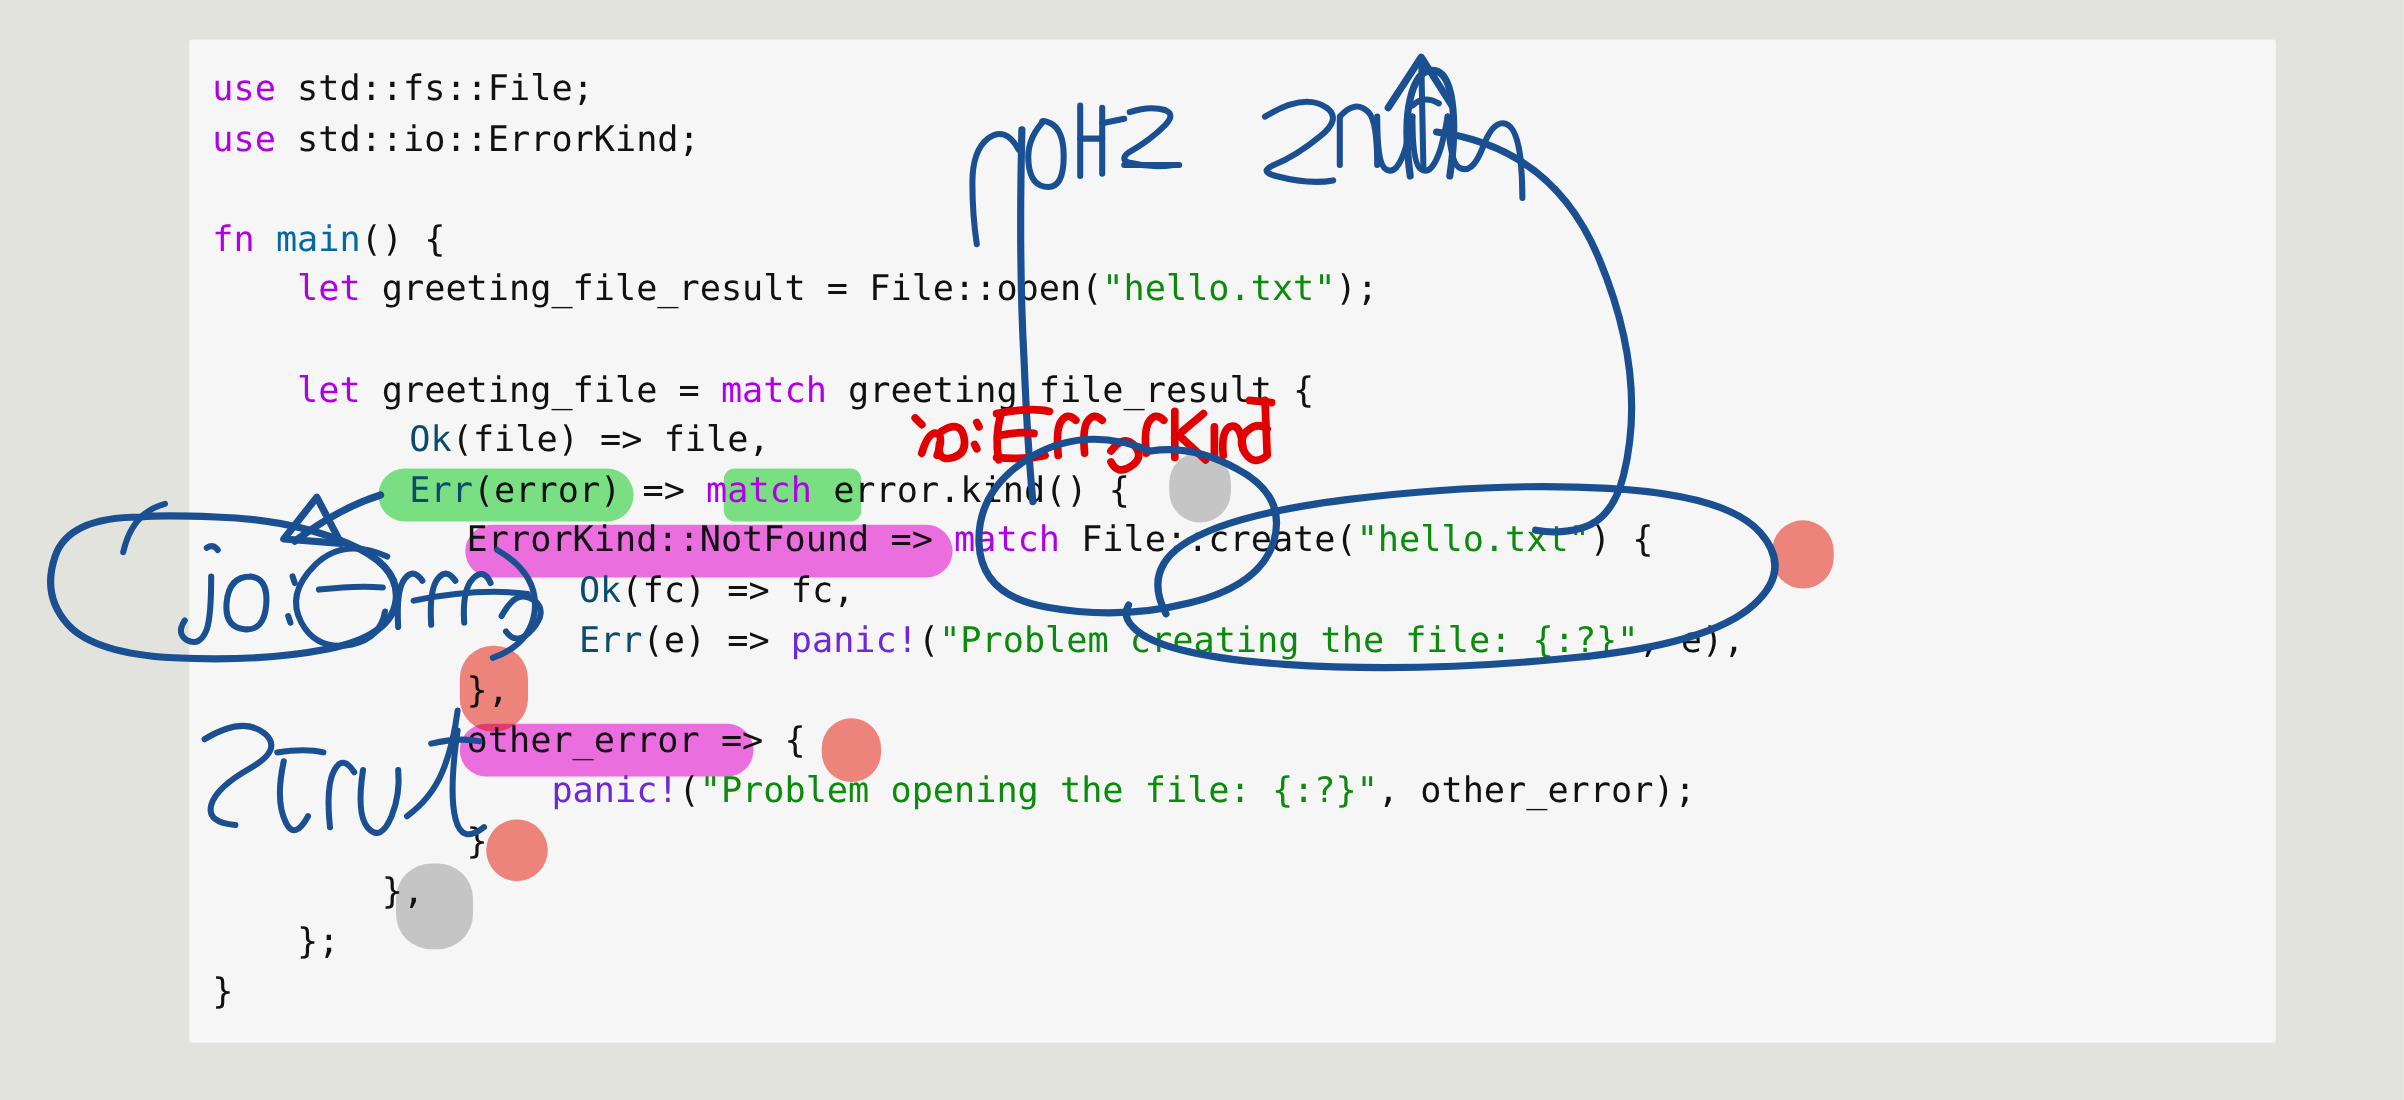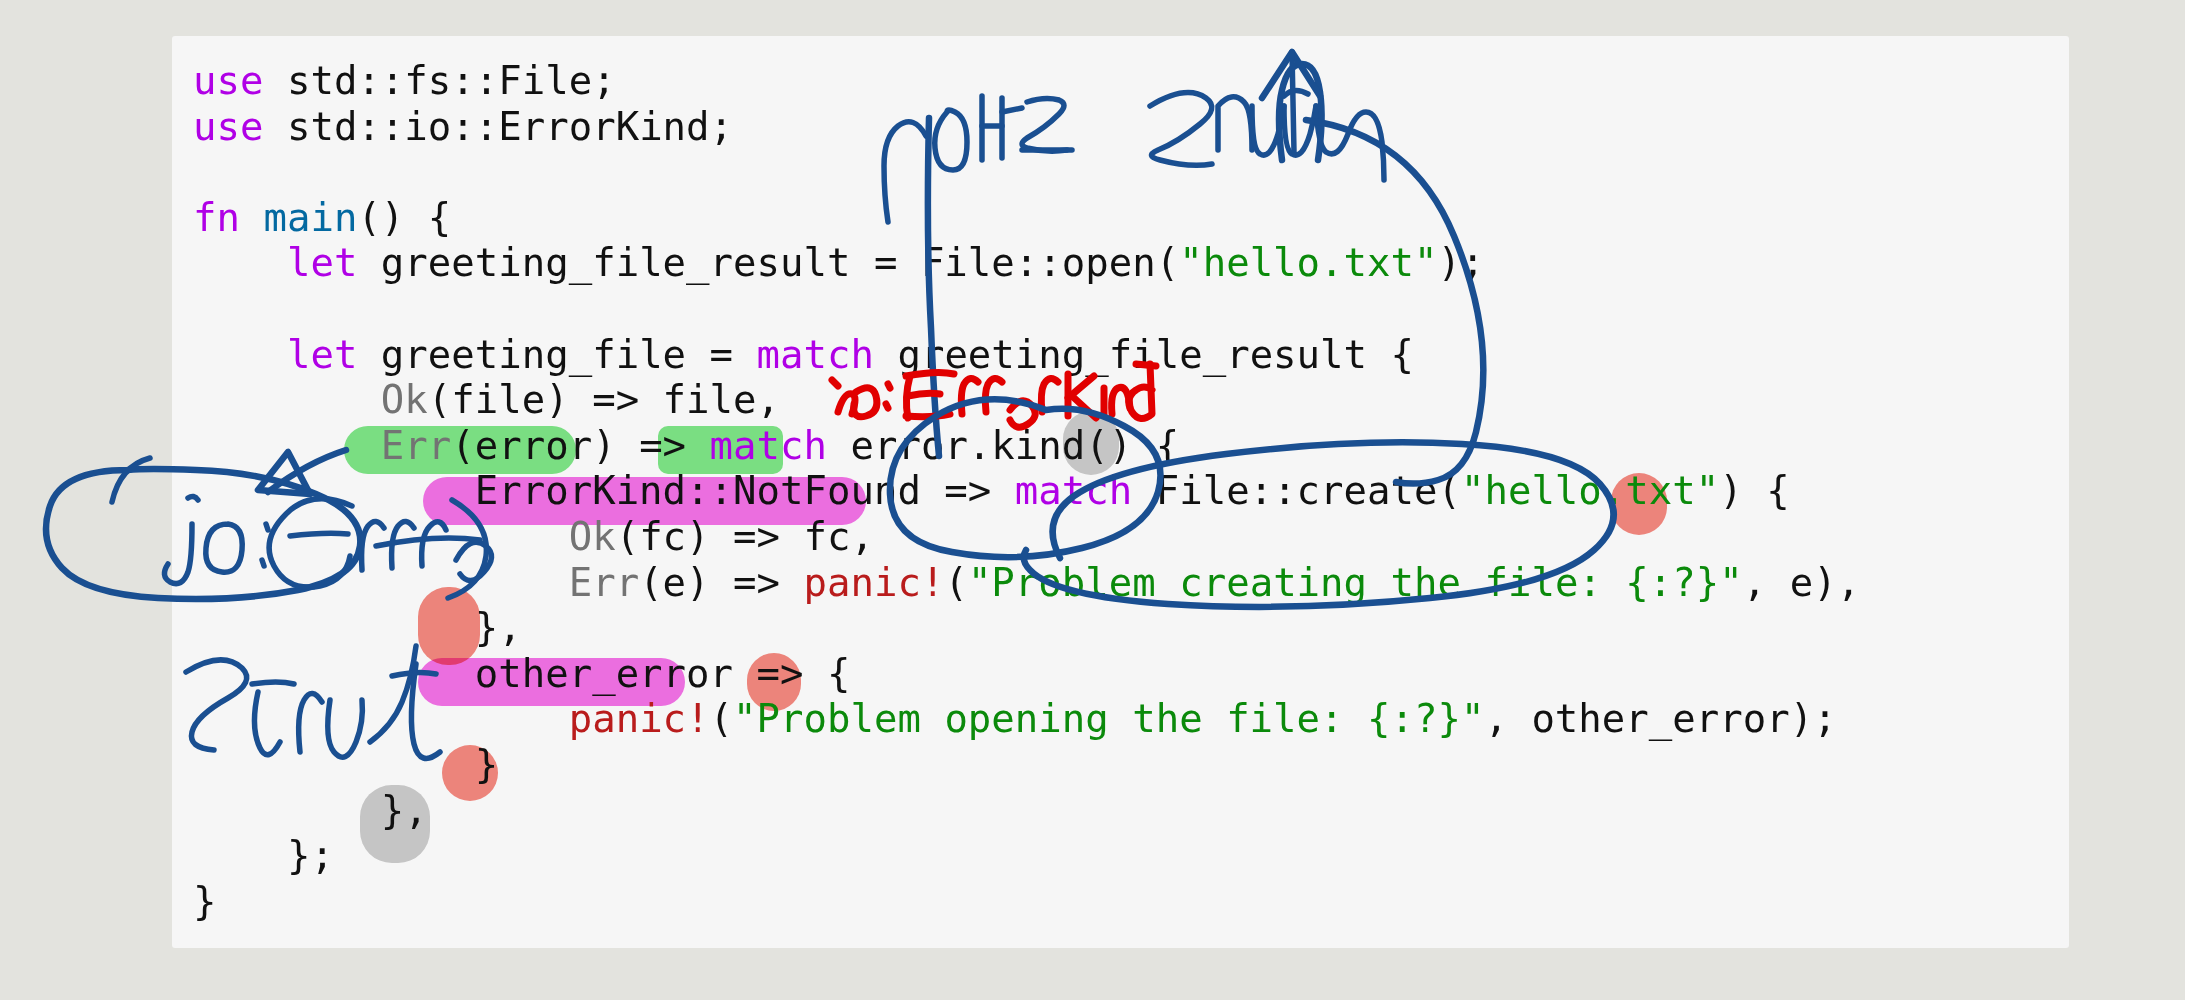--- a/index.html
+++ b/index.html
@@ -22,32 +22,32 @@
     width: 1897px;
     height: 912px;
     background: #f6f6f6;
     border-radius: 3px;
   }
   #code {
     position: absolute;
     left: 193px;
     top: 58px;
     font-family: "DejaVu Sans Mono", monospace;
-    font-size: 39px;
+    font-size: 32px;
     line-height: 45.6px;
     white-space: pre;
     color: #111111;
     z-index: 3;
   }
   .ln { display: block; height: 45.6px; }
   .kw   { color: #b000e6; }
   .fnn  { color: #0369a1; }
   .str  { color: #0b8a0b; }
-  .mac  { color: #b91c1c; }
-  .ok   { color: #737373; }
+  .mac  { color: #6d28d9; }
+  .ok   { color: #0c4a6e; margin-left: 25px; }
 
   
   .hl {
     position: absolute;
     z-index: 2;
     pointer-events: none;
     mix-blend-mode: multiply;
   }
   .hl-green  { background: #7ee787; }
   .hl-magenta{ background: #f472e8; }

